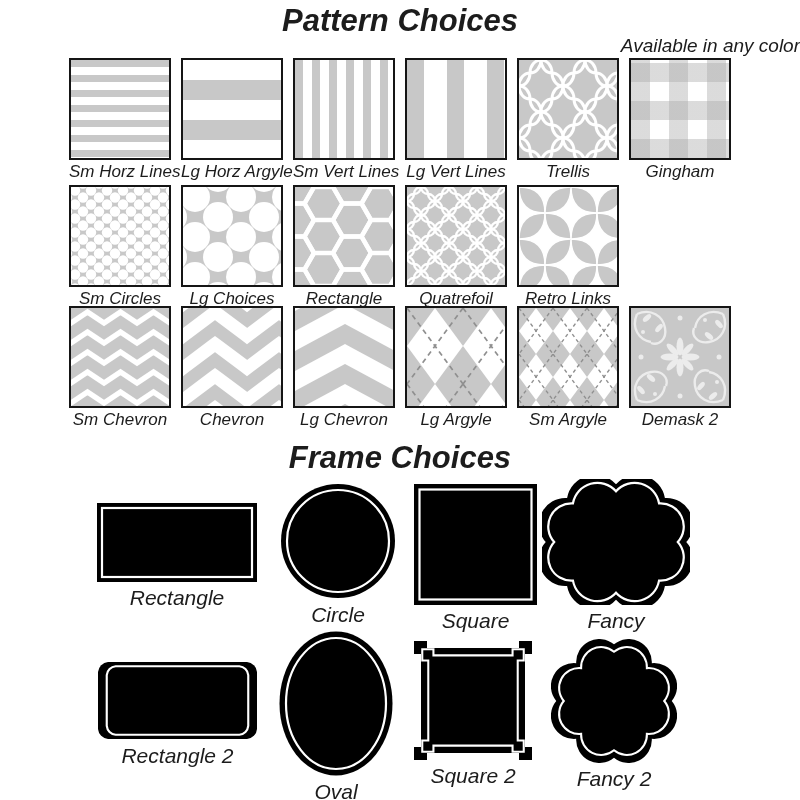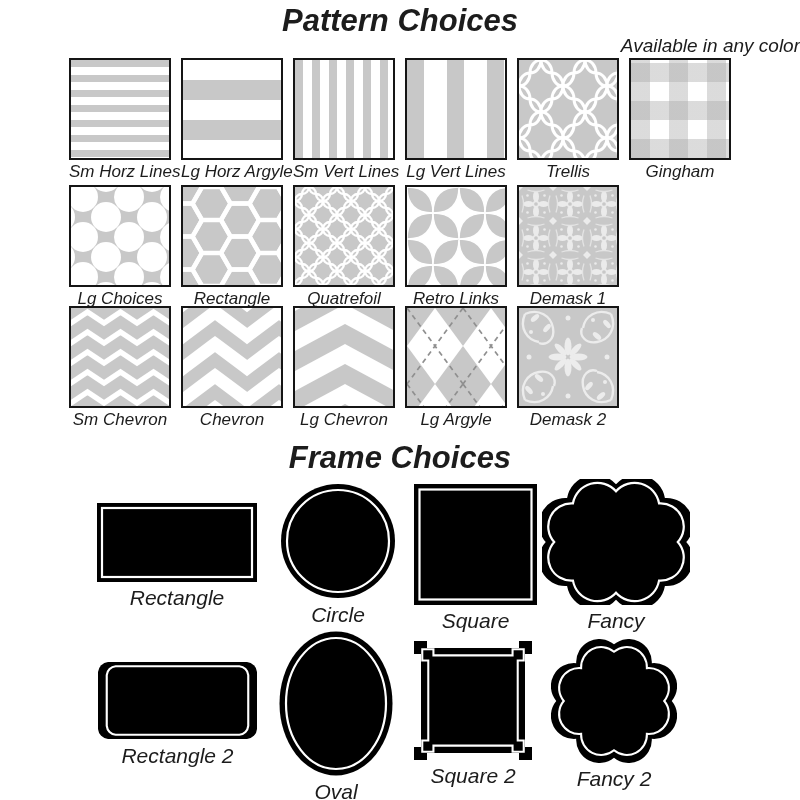--- a/index.html
+++ b/index.html
@@ -239,20 +239,28 @@
     <div class="pcell">
       <div class="swatch sw-gingham"></div>
       <div class="plabel">Gingham</div>
     </div>
   </div>
 
   <div class="prow" style="top:185px">
     <div class="pcell">
       <div class="swatch">
         <svg width="98" height="98">
+            <rect width="98" height="98" fill="url(#p-smcirc)"></rect>
+          </svg>
+      </div>
+      <div class="plabel">Sm Circles</div>
+    </div>
+    <div class="pcell">
+      <div class="swatch">
+        <svg width="98" height="98">
             <rect width="98" height="98" fill="url(#p-lgcirc)"></rect>
           </svg>
       </div>
       <div class="plabel">Lg Choices</div>
     </div>
     <div class="pcell">
       <div class="swatch">
         <svg width="98" height="98">
             <rect width="98" height="98" fill="url(#p-honey)"></rect>
           </svg>
@@ -268,28 +276,20 @@
       <div class="plabel">Quatrefoil</div>
     </div>
     <div class="pcell">
       <div class="swatch">
         <svg width="98" height="98">
             <rect width="98" height="98" fill="url(#p-retro)"></rect>
           </svg>
       </div>
       <div class="plabel">Retro Links</div>
     </div>
-    <div class="pcell">
-      <div class="swatch">
-        <svg width="98" height="98">
-            <rect width="98" height="98" fill="url(#p-demask1)"></rect>
-          </svg>
-      </div>
-      <div class="plabel">Demask 1</div>
-    </div>
   </div>
 
   <div class="prow" style="top:306px">
     <div class="pcell">
       <div class="swatch">
         <svg width="98" height="98">
             <rect width="98" height="98" fill="url(#p-smchev)"></rect>
           </svg>
       </div>
       <div class="plabel">Sm Chevron</div>
@@ -310,20 +310,28 @@
       </div>
       <div class="plabel">Lg Chevron</div>
     </div>
     <div class="pcell">
       <div class="swatch">
         <svg width="98" height="98">
             <rect width="98" height="98" fill="url(#p-lgargyle)"></rect>
           </svg>
       </div>
       <div class="plabel">Lg Argyle</div>
+    </div>
+    <div class="pcell">
+      <div class="swatch">
+        <svg width="98" height="98">
+            <rect width="98" height="98" fill="url(#p-smargyle)"></rect>
+          </svg>
+      </div>
+      <div class="plabel">Sm Argyle</div>
     </div>
     <div class="pcell">
       <div class="swatch">
         <svg width="98" height="98">
             <rect width="98" height="98" fill="url(#p-demask2)"></rect>
           </svg>
       </div>
       <div class="plabel">Demask 2</div>
     </div>
   </div>

